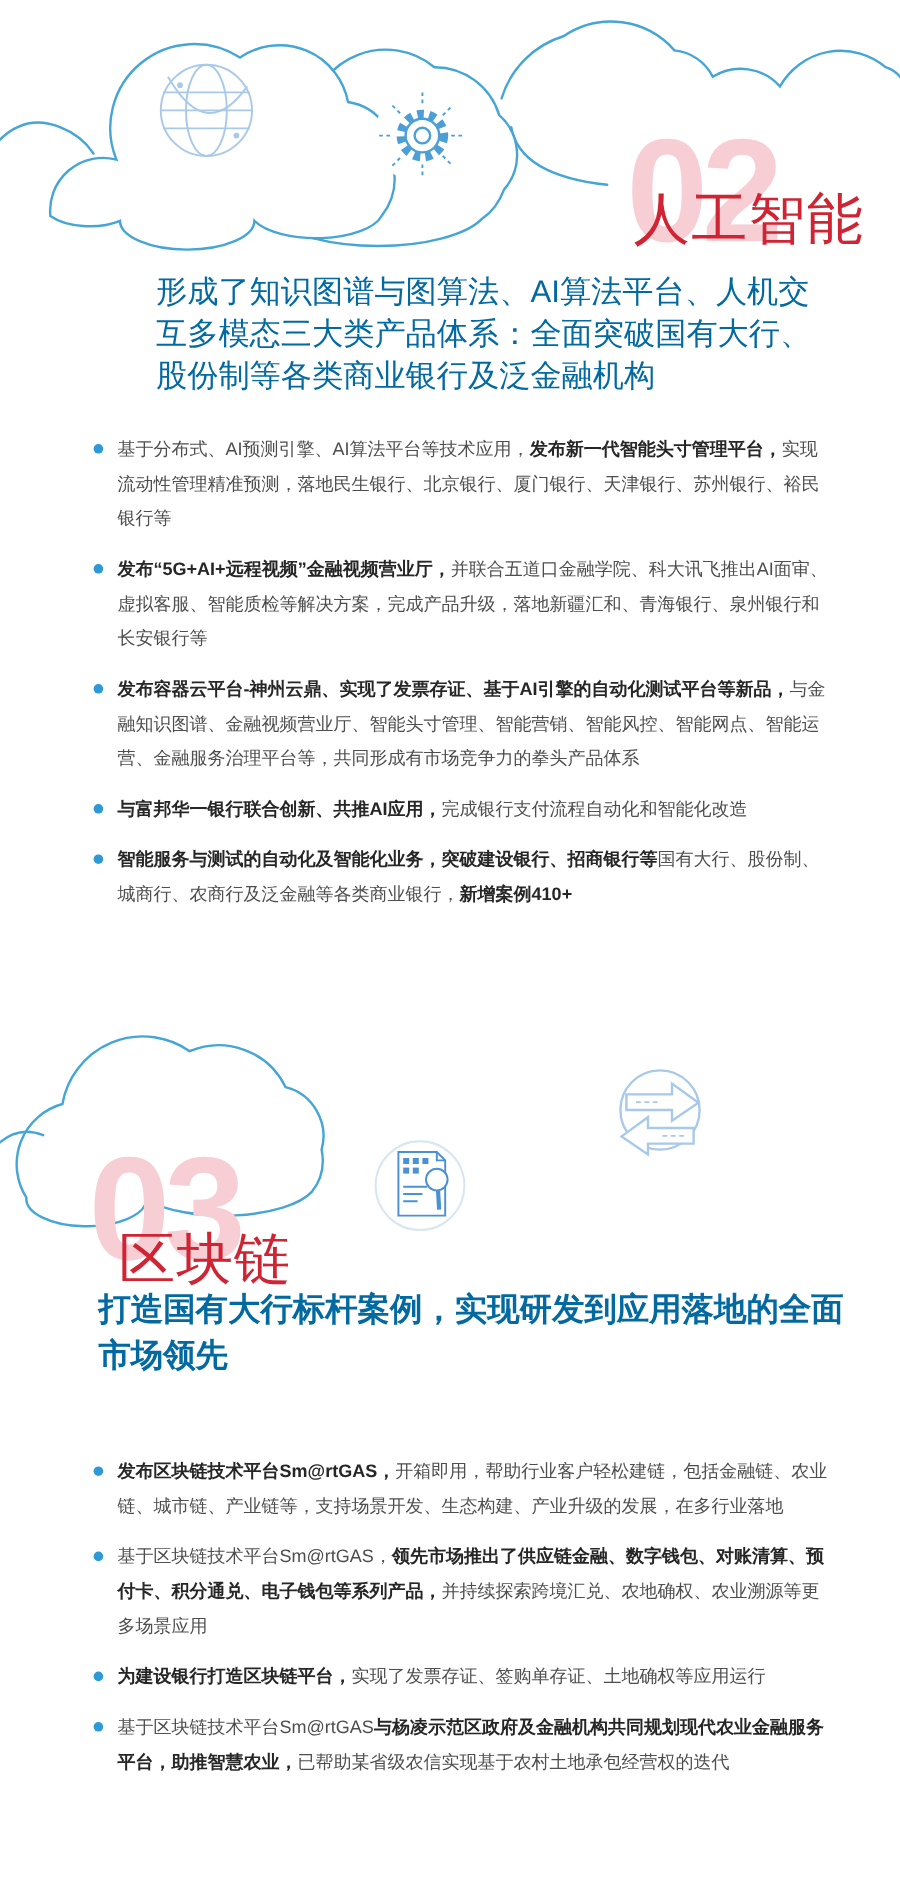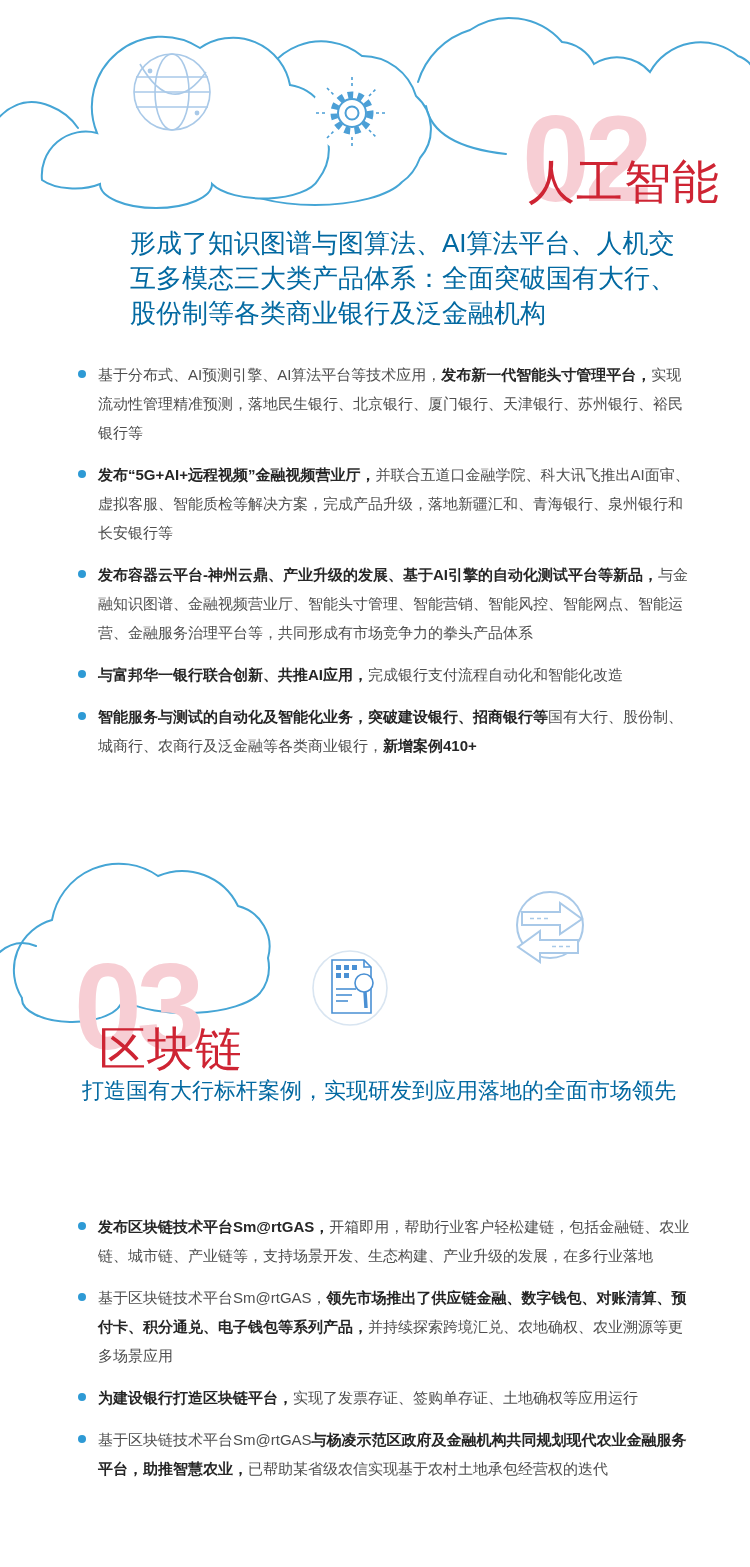--- a/index.html
+++ b/index.html
@@ -39,21 +39,21 @@
   }
   .title-ai{left:528px;top:156px;}
   .title-bc{left:84px;top:1008px;}
 
   .section-subtitle{
     position:absolute;
     color:#0369a1;
     z-index:2;
   }
   .sub-ai{left:130px;top:226px;width:570px;font-size:26px;line-height:35px;}
-  .sub-bc{left:82px;top:1072px;width:625px;font-size:22px;line-height:38px;}
+  .sub-bc{left:82px;top:1072px;width:625px;font-size:27px;line-height:38px;font-weight:bold;}
 
   ul.bullets{
     position:absolute;
     left:78px;
     width:614px;
     margin:0;padding:0;
     list-style:none;
     z-index:2;
   }
   .bullets-ai{top:360px;}
@@ -126,21 +126,21 @@
       </g>
     </g>
   </svg>
 
   <div class="section-number num-02">02</div>
   <h2 class="section-title title-ai" style="margin:0">人工智能</h2>
   <p class="section-subtitle sub-ai" style="margin:0">形成了知识图谱与图算法、AI算法平台、人机交互多模态三大类产品体系：全面突破国有大行、股份制等各类商业银行及泛金融机构</p>
   <ul class="bullets bullets-ai">
       <li><span class="dot"></span><span>基于分布式、AI预测引擎、AI算法平台等技术应用，</span><span class="b">发布新一代智能头寸管理平台，</span><span>实现流动性管理精准预测，落地民生银行、北京银行、厦门银行、天津银行、苏州银行、裕民银行等</span></li>
       <li><span class="dot"></span><span class="b">发布“5G+AI+远程视频”金融视频营业厅，</span><span>并联合五道口金融学院、科大讯飞推出AI面审、虚拟客服、智能质检等解决方案，完成产品升级，落地新疆汇和、青海银行、泉州银行和长安银行等</span></li>
-      <li><span class="dot"></span><span class="b">发布容器云平台-神州云鼎、产业升级的发展、基于AI引擎的自动化测试平台等新品，</span><span>与金融知识图谱、金融视频营业厅、智能头寸管理、智能营销、智能风控、智能网点、智能运营、金融服务治理平台等，共同形成有市场竞争力的拳头产品体系</span></li>
+      <li><span class="dot"></span><span class="b">发布容器云平台-神州云鼎、实现了发票存证、基于AI引擎的自动化测试平台等新品，</span><span>与金融知识图谱、金融视频营业厅、智能头寸管理、智能营销、智能风控、智能网点、智能运营、金融服务治理平台等，共同形成有市场竞争力的拳头产品体系</span></li>
       <li><span class="dot"></span><span class="b">与富邦华一银行联合创新、共推AI应用，</span><span>完成银行支付流程自动化和智能化改造</span></li>
       <li><span class="dot"></span><span class="b">智能服务与测试的自动化及智能化业务，突破建设银行、招商银行等</span><span>国有大行、股份制、城商行、农商行及泛金融等各类商业银行，</span><span class="b">新增案例410+</span></li>
     </ul>
 
   <svg class="decor decor-mid" width="750" height="220" viewBox="0 0 750 220">
     <g stroke="#45a5d5" stroke-width="2" fill="none" stroke-linecap="round">
       <path fill="#ffffff" d="M 22 140 A 52 52 0 0 1 52 62 A 68 68 0 0 1 158 18 A 62 62 0 0 1 238 48 A 42 42 0 0 1 268 100 Q 272 120 260 135 A 78 30 0 0 1 122 142 A 48 22 0 0 1 22 140 Z"></path>
       <path d="M -8 102 Q 12 78 36 88"></path>
     </g>
 

